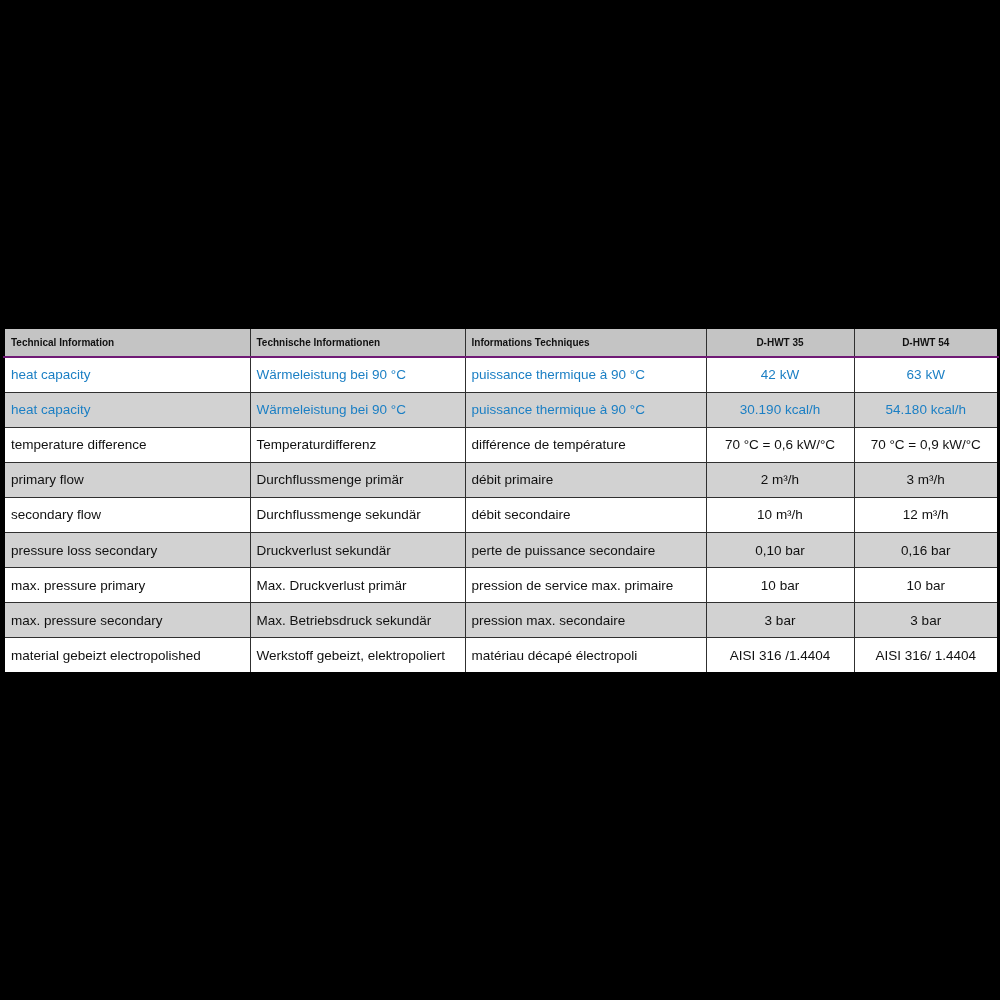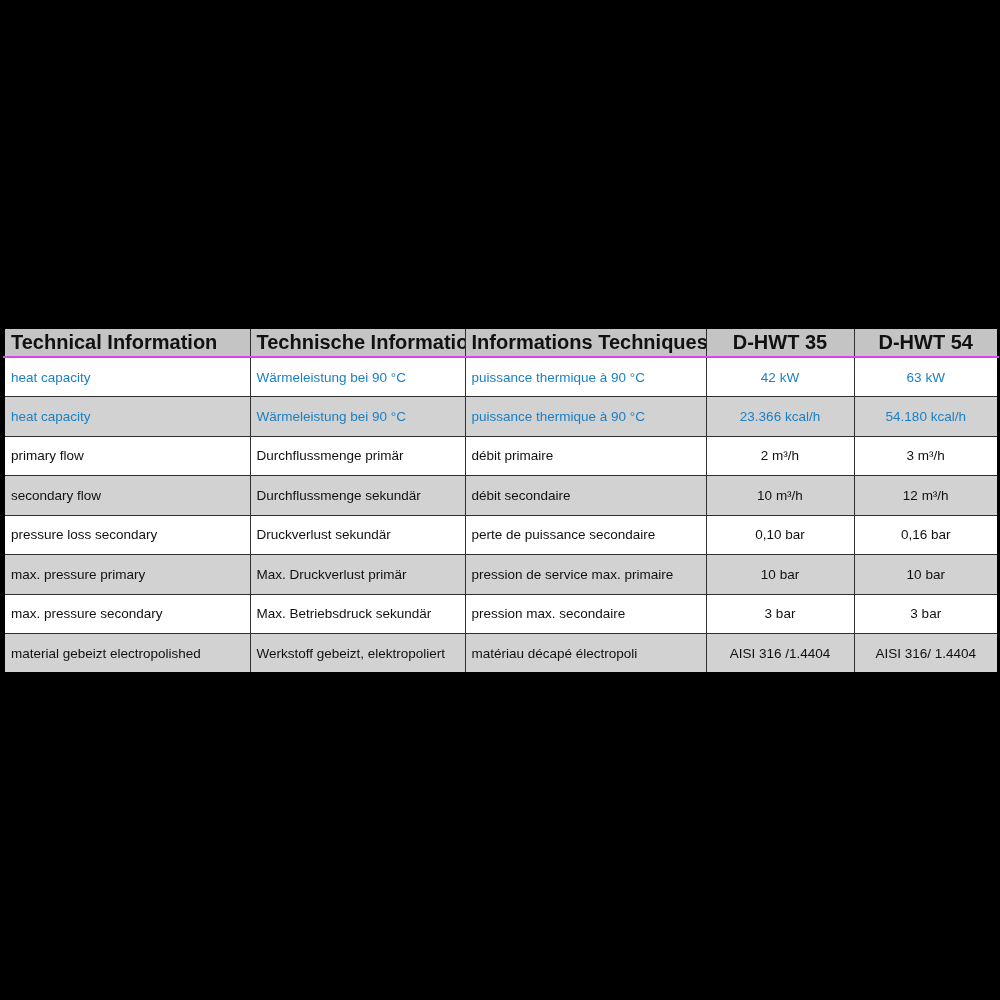--- a/index.html
+++ b/index.html
@@ -36,22 +36,22 @@
     padding:0 6px;
     white-space:nowrap;
     overflow:hidden;
     vertical-align:middle;
   }
   thead tr{height:29px;}
   tbody tr{height:24px;}
   thead th{
     background:var(--header-bg);
     font-weight:bold;
-    font-size:20px;
-    border-bottom:2px solid #d946ef;
+    font-size:10px;
+    border-bottom:2px solid #701a75;
   }
   .left{text-align:left;}
   .center{text-align:center;}
   tbody tr{background:var(--row-bg);}
   tbody tr:nth-child(even){background:var(--alt-bg);}
   tbody tr.highlight td{
     color:var(--accent);
     font-weight:normal;
   }
 </style>
@@ -81,22 +81,29 @@
     <td class="left">heat capacity</td>
     <td class="left">Wärmeleistung bei 90 °C</td>
     <td class="left">puissance thermique à 90 °C</td>
     <td class="center">42 kW</td>
     <td class="center">63 kW</td>
   </tr>
         <tr class="highlight">
     <td class="left">heat capacity</td>
     <td class="left">Wärmeleistung bei 90 °C</td>
     <td class="left">puissance thermique à 90 °C</td>
-    <td class="center">23.366 kcal/h</td>
+    <td class="center">30.190 kcal/h</td>
     <td class="center">54.180 kcal/h</td>
+  </tr>
+        <tr>
+    <td class="left">temperature difference</td>
+    <td class="left">Temperaturdifferenz</td>
+    <td class="left">différence de température</td>
+    <td class="center">70 °C = 0,6 kW/°C</td>
+    <td class="center">70 °C = 0,9 kW/°C</td>
   </tr>
         <tr>
     <td class="left">primary flow</td>
     <td class="left">Durchflussmenge primär</td>
     <td class="left">débit primaire</td>
     <td class="center">2 m³/h</td>
     <td class="center">3 m³/h</td>
   </tr>
         <tr>
     <td class="left">secondary flow</td>

